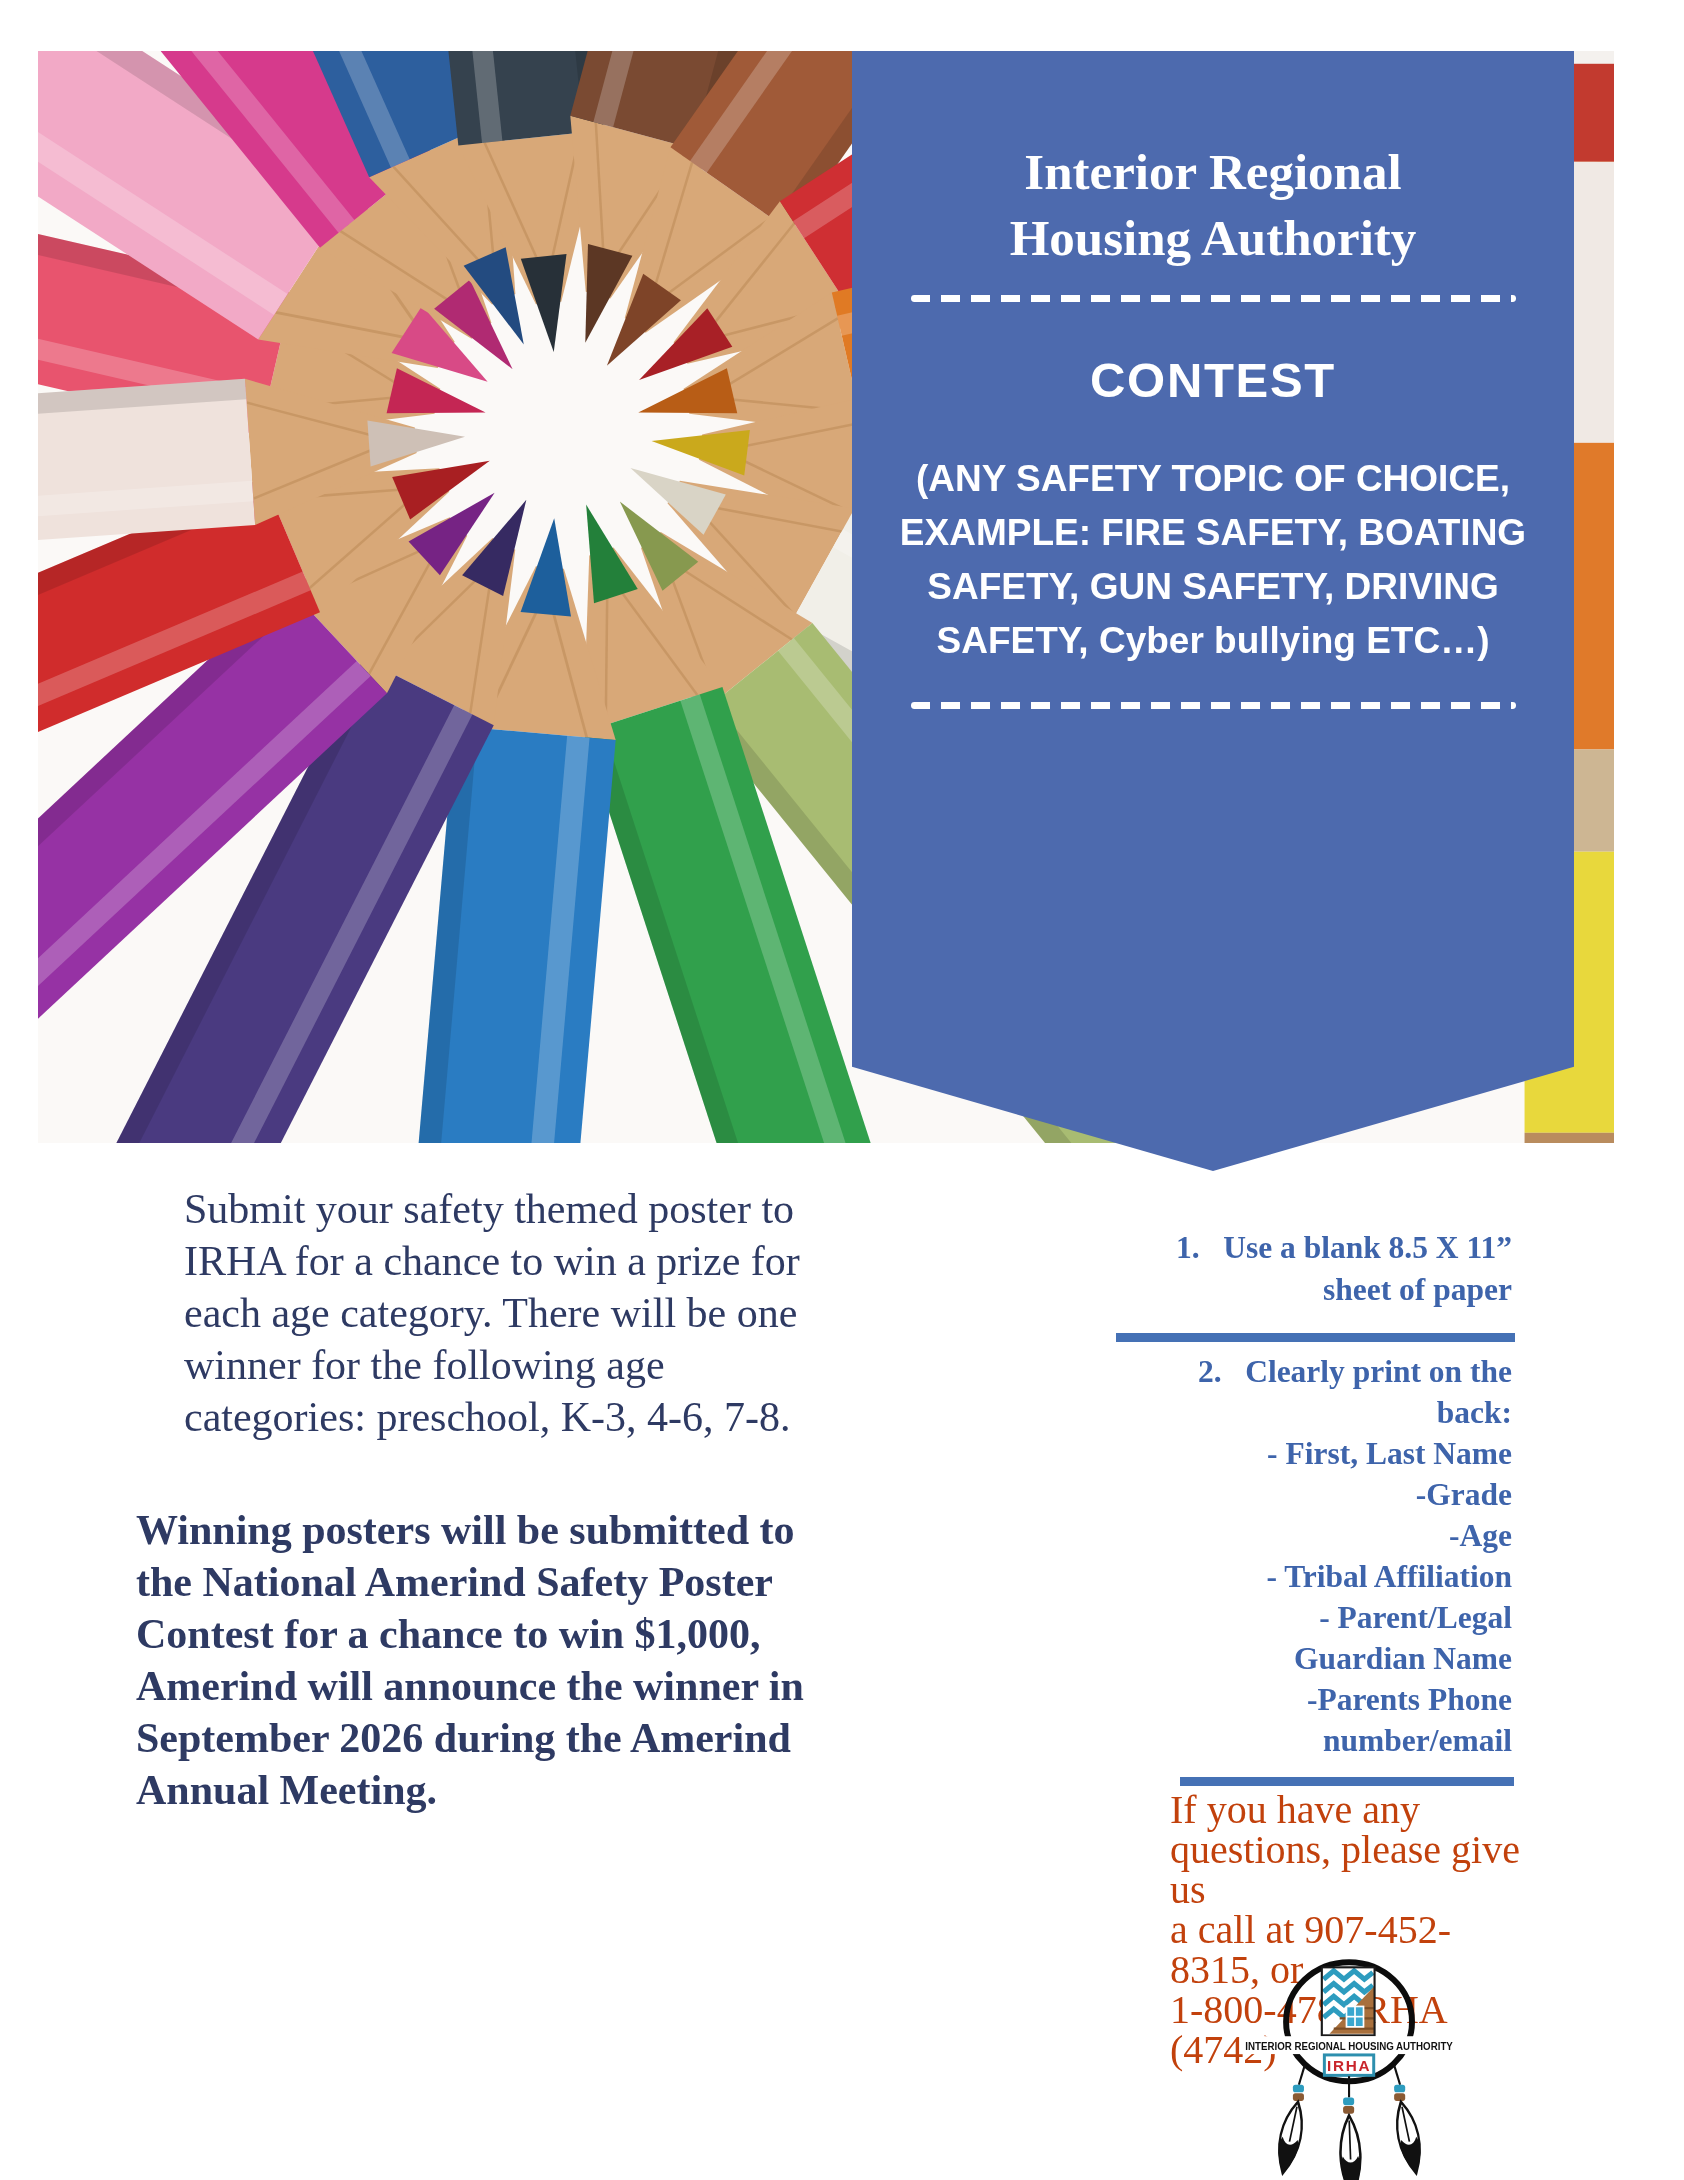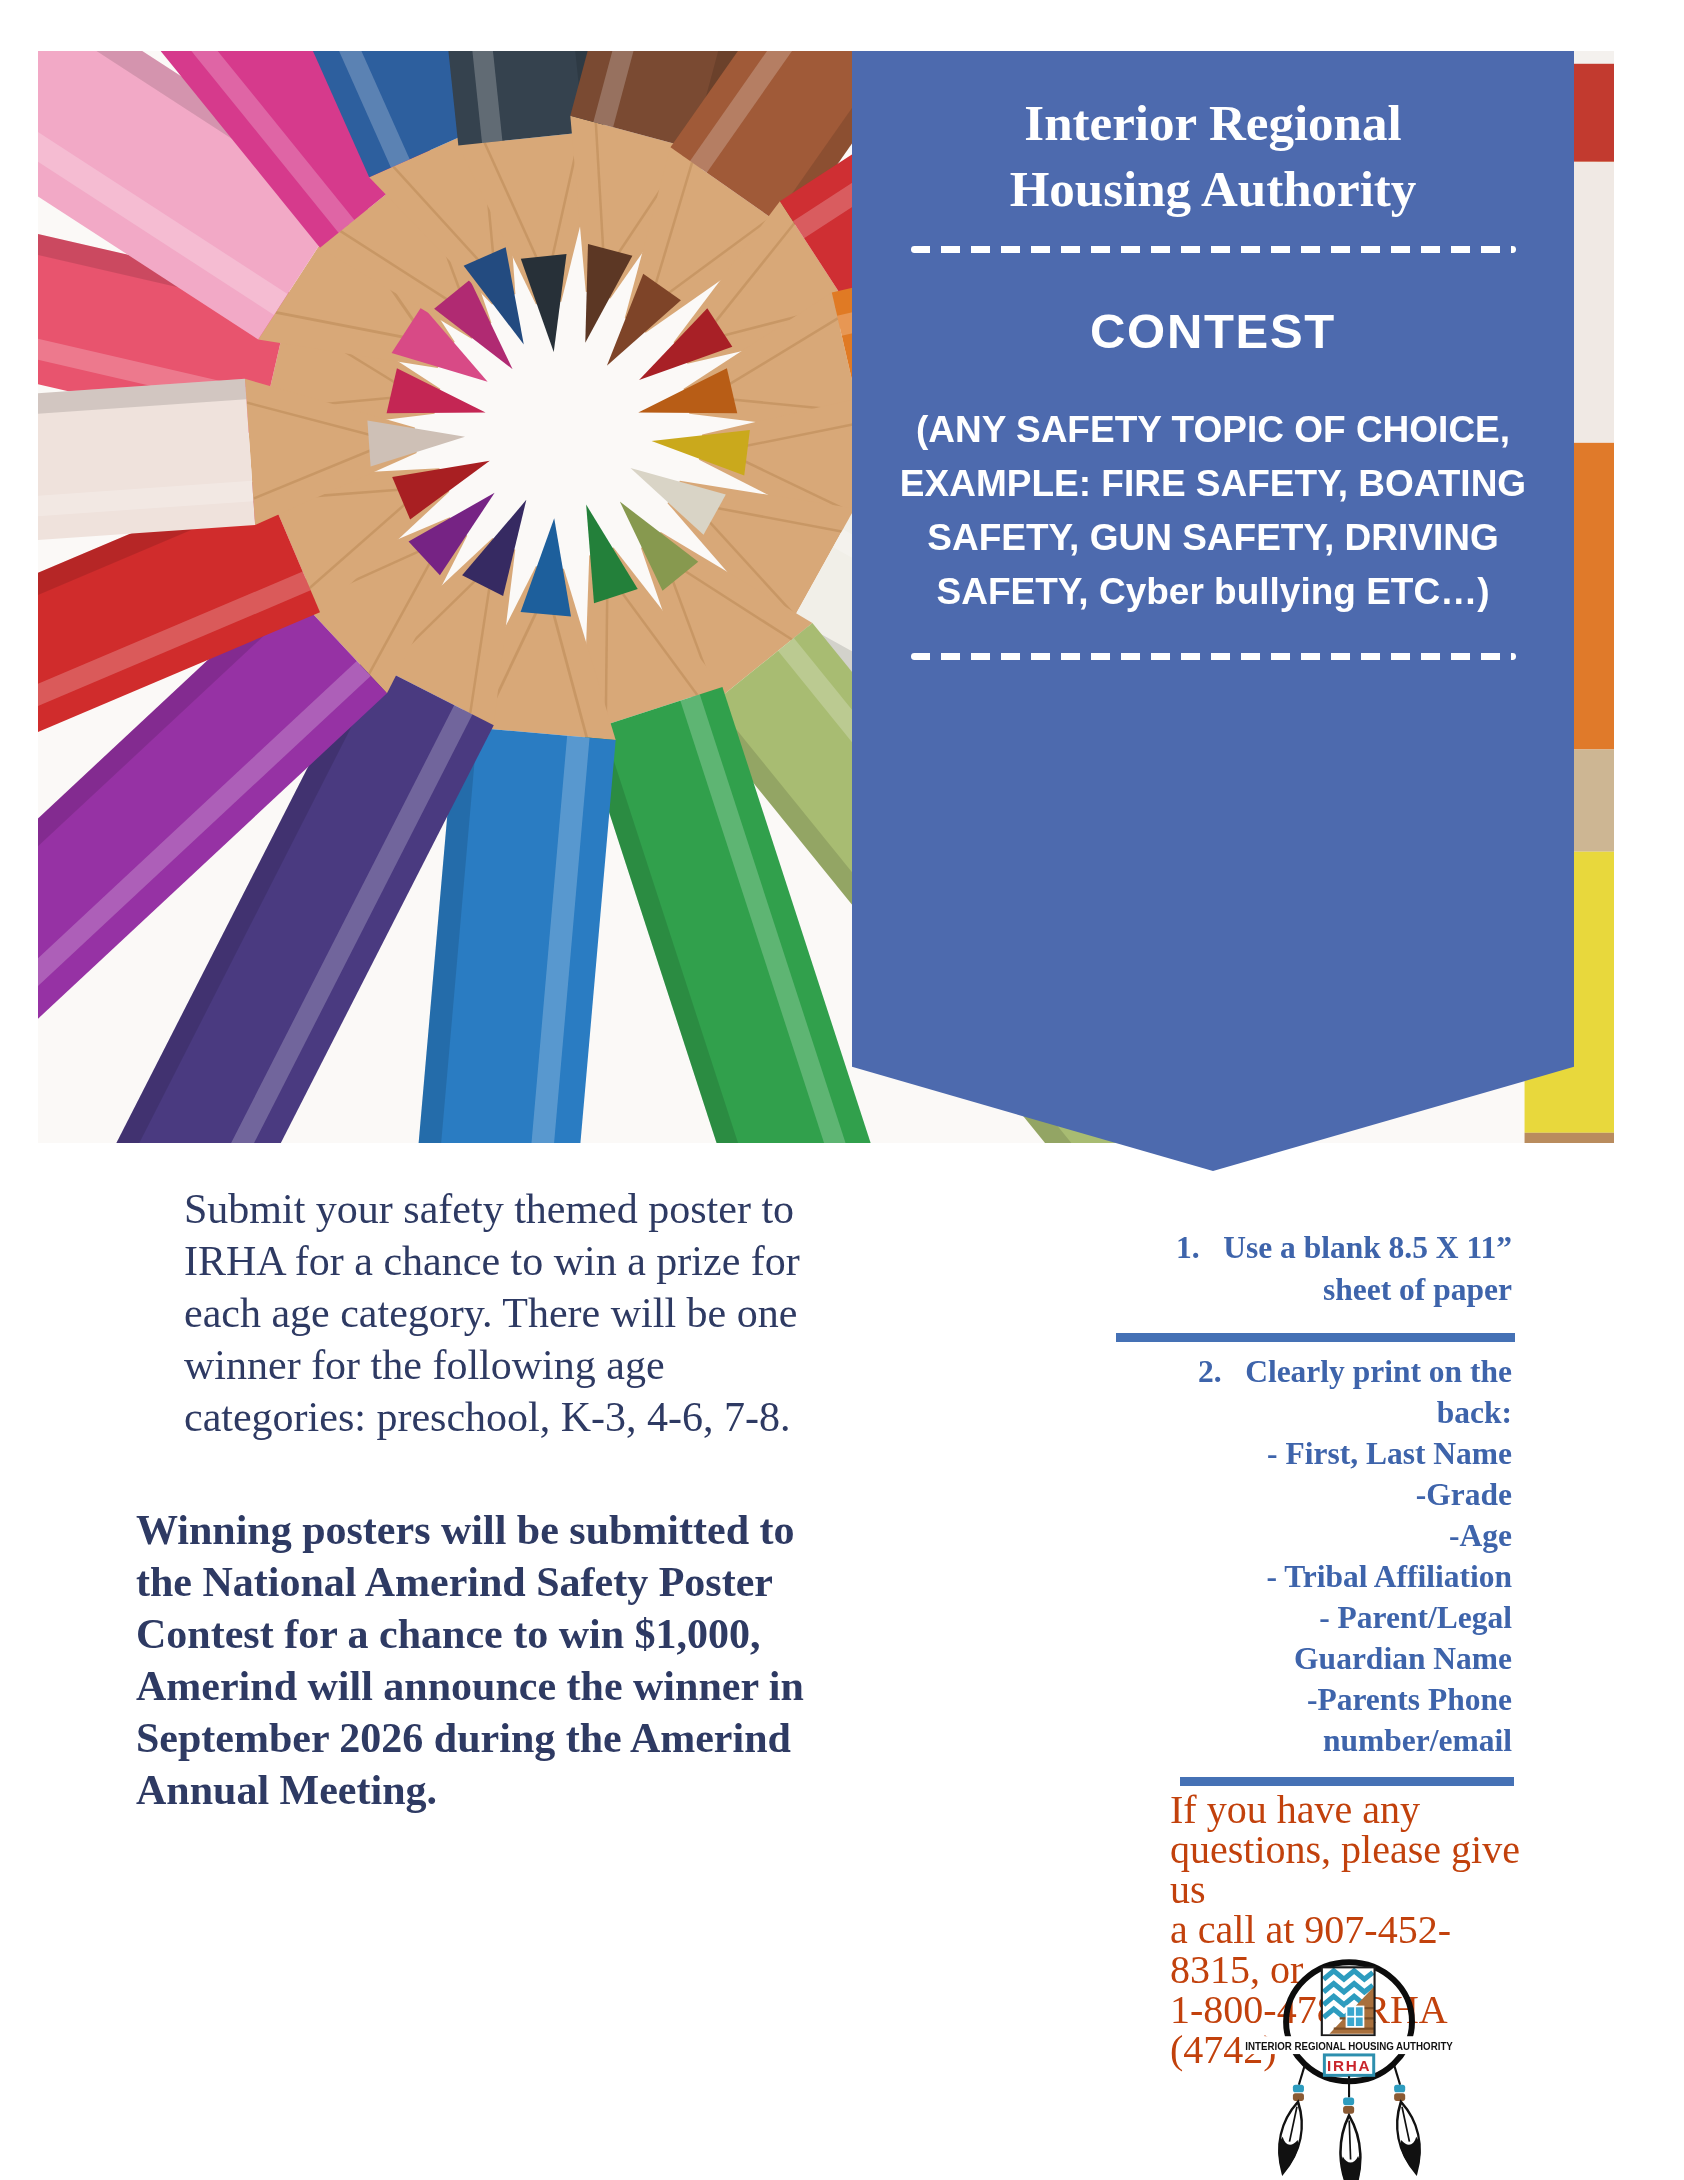--- a/index.html
+++ b/index.html
@@ -10,21 +10,21 @@
   
   .photo{position:absolute;left:38px;top:51px;width:1576px;height:1092px;display:block;}
   
   .banner{
     position:absolute;left:852px;top:51px;width:722px;height:1120px;
     background:#4d6aae;color:#ffffff;text-align:center;
     clip-path:polygon(0 0,100% 0,100% 90.7%,50% 100%,0 90.7%);
     font-family:"Liberation Sans","DejaVu Sans",sans-serif;
   }
   .banner .org{
-    margin-top:39px;font-family:"Liberation Serif","DejaVu Serif",serif;
+    margin-top:88px;font-family:"Liberation Serif","DejaVu Serif",serif;
     font-weight:bold;font-size:51px;line-height:66px;white-space:pre-line;
   }
   .dash{
     height:6.8px;width:605px;margin:0 auto;border-radius:3.4px;
     background:repeating-linear-gradient(to right,#ffffff 0 19px,rgba(255,255,255,0) 19px 30px);
   }
   .dash1{margin-top:24px;}
   .dash2{margin-top:34px;}
   .banner .title1{margin-top:39px;font-size:75px;font-weight:bold;line-height:75px;letter-spacing:1.7px;white-space:nowrap;}
   .banner .title2{margin-top:41px;font-size:49px;font-weight:bold;line-height:75px;letter-spacing:1.7px;white-space:nowrap;}

